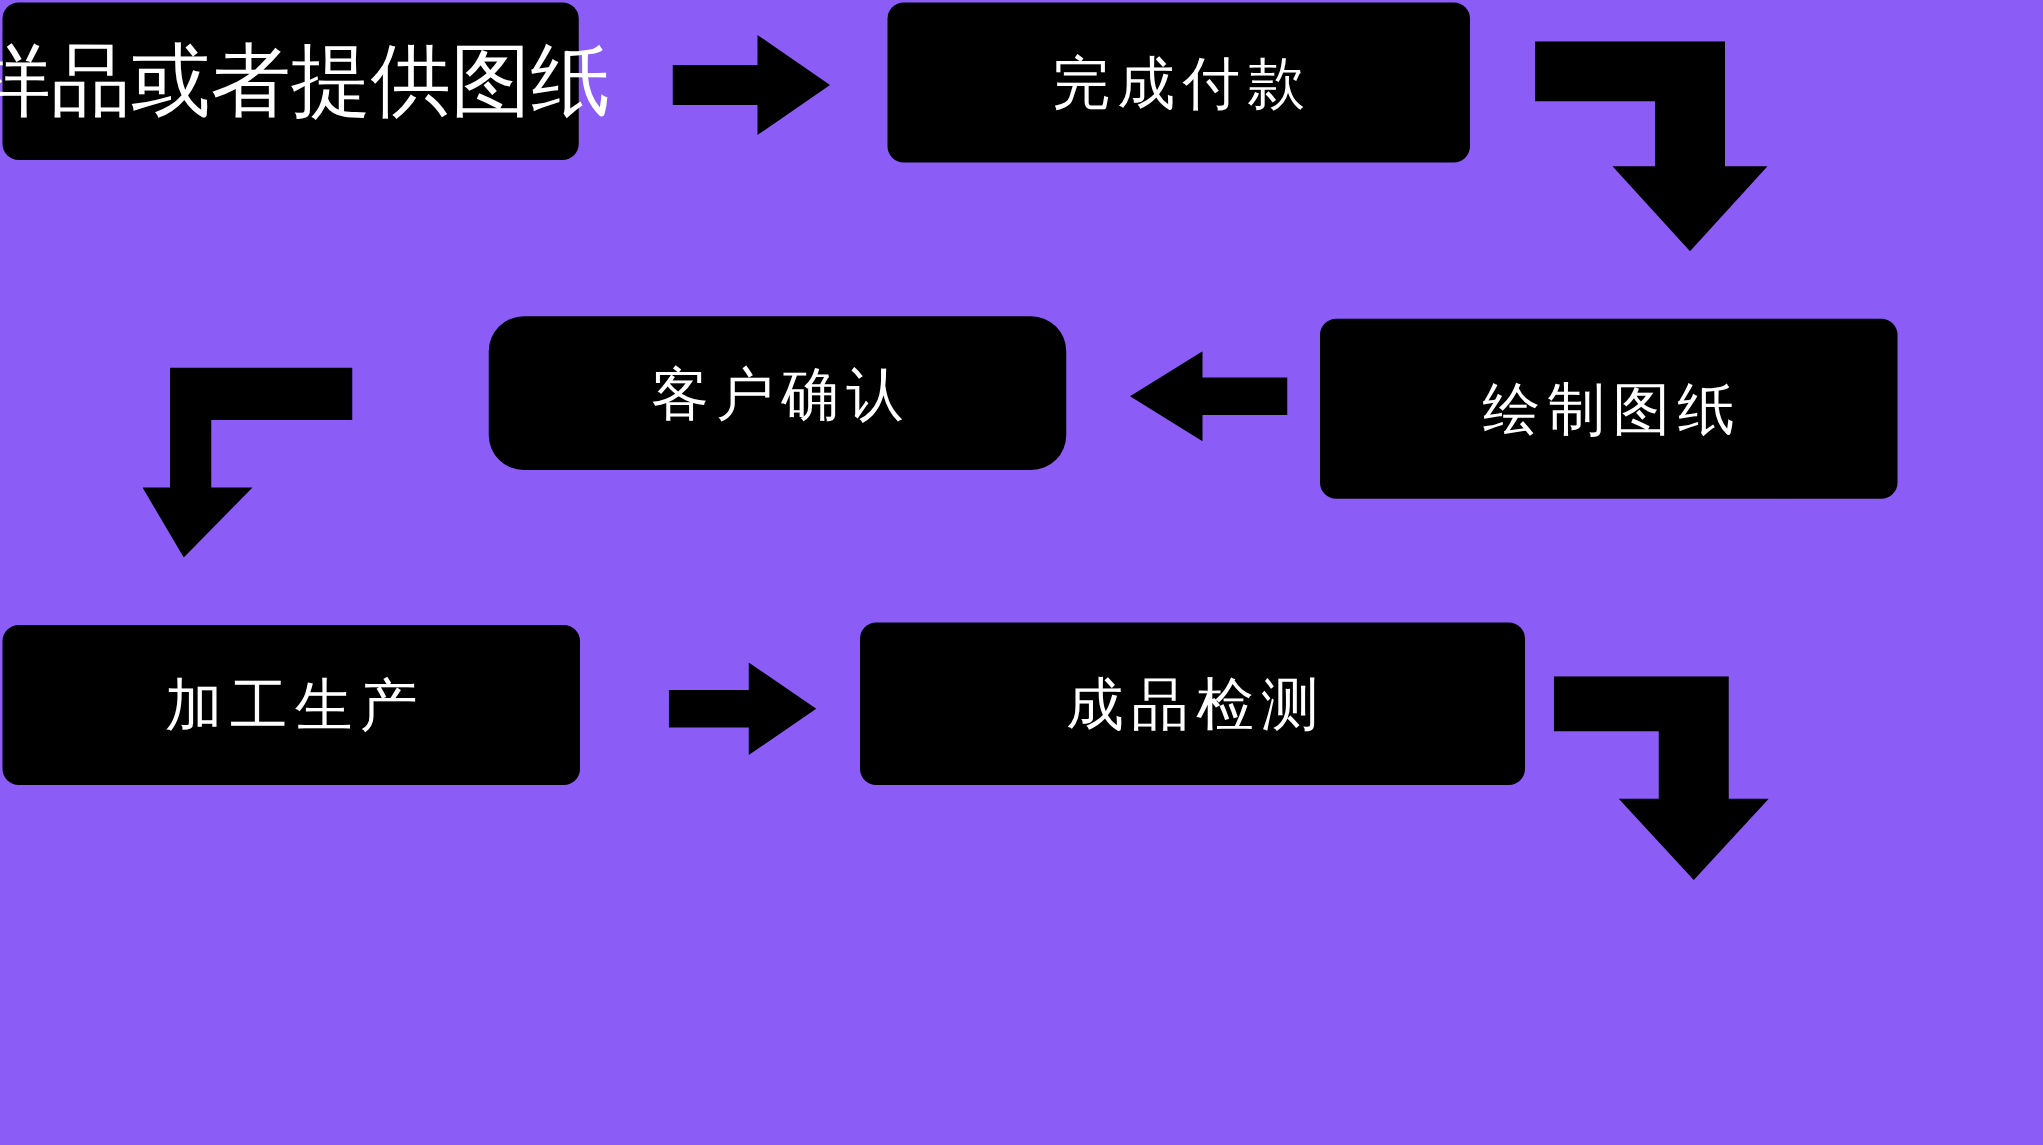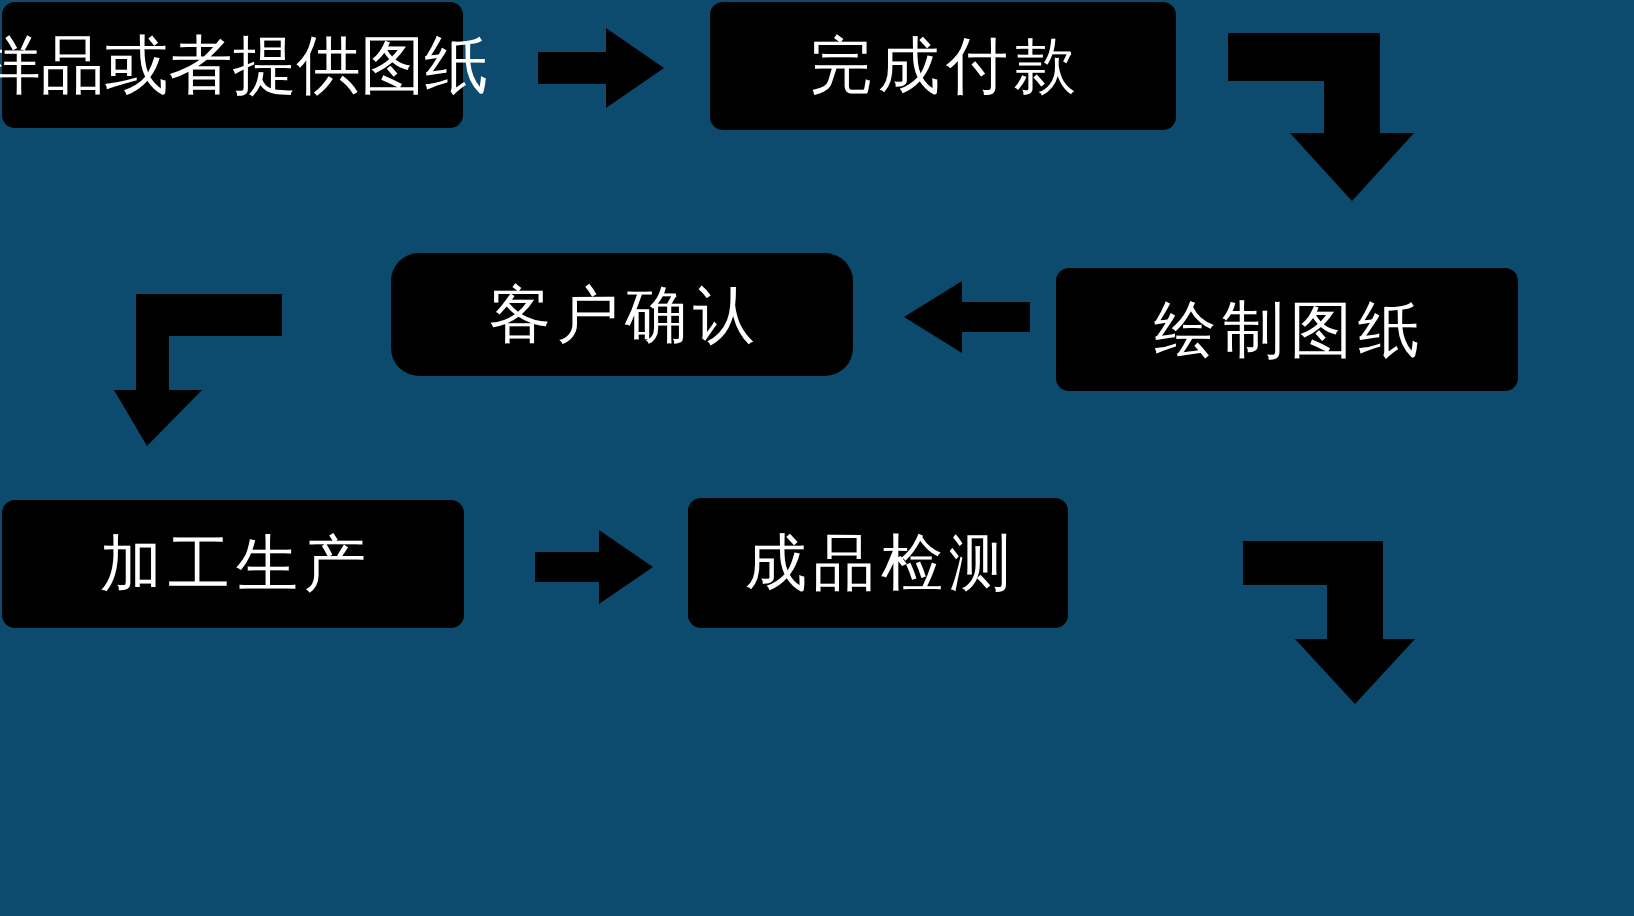--- a/index.html
+++ b/index.html
@@ -8,37 +8,37 @@
     padding: 0;
     background: #ffffff;
   }
   body {
     font-family: "DejaVu Sans", "Liberation Sans", sans-serif;
   }
   #canvas {
     position: relative;
     width: 1634px;
     height: 916px;
-    background: #0c4a6e;
+    background: #8b5cf6;
     overflow: hidden;
   }
   .node {
     position: absolute;
     background: #000000;
     border-radius: 13px;
     display: flex;
     align-items: center;
     justify-content: center;
     box-sizing: border-box;
   }
   .node-label {
     color: #ffffff;
     font-family: "DejaVu Sans", "Liberation Sans", sans-serif;
     font-weight: 400;
-    font-size: 62px;
+    font-size: 46px;
     line-height: 1;
     letter-spacing: 6px;
     text-indent: 6px;
     white-space: nowrap;
   }
   .node-label.tight {
     letter-spacing: 0px;
     text-indent: 0px;
   }
   .arrow {
@@ -78,41 +78,41 @@
   <div class="node" style="left:391px; top:253px; width:462px; height:123px;border-radius:28px;">
     <span class="node-label">客户确认</span>
   </div>
 
   <div class="arrow" style="left:904px; top:281px; width:126px; height:72px;">
     <svg viewBox="0 0 126 72" preserveAspectRatio="none">
       <polygon points="126,21 58,21 58,0 0,36 58,72 58,51 126,51" fill="#000000"></polygon>
     </svg>
   </div>
 
-  <div class="node" style="left:1056px; top:268px; width:462px; height:123px;">
+  <div class="node" style="left:1056px; top:255px; width:462px; height:144px;">
     <span class="node-label">绘制图纸</span>
   </div>
 
   <div class="arrow" style="left:114px; top:294px; width:168px; height:152px;">
     <svg viewBox="0 0 168 152" preserveAspectRatio="none">
       <polygon points="168,0 168,42 55,42 55,96 88,96 33,152 0,96 22,96 22,0" fill="#000000"></polygon>
     </svg>
   </div>
 
   <div class="node" style="left:2px; top:500px; width:462px; height:128px;">
     <span class="node-label">加工生产</span>
   </div>
 
   <div class="arrow" style="left:535px; top:530px; width:118px; height:74px;">
     <svg viewBox="0 0 118 74" preserveAspectRatio="none">
       <polygon points="0,22 64,22 64,0 118,37 64,74 64,52 0,52" fill="#000000"></polygon>
     </svg>
   </div>
 
-  <div class="node" style="left:688px; top:498px; width:380px; height:130px;">
+  <div class="node" style="left:688px; top:498px; width:532px; height:130px;">
     <span class="node-label">成品检测</span>
   </div>
 
   <div class="arrow" style="left:1243px; top:541px; width:172px; height:163px;">
     <svg viewBox="0 0 172 163" preserveAspectRatio="none">
       <polygon points="0,0 140,0 140,98 172,98 112,163 52,98 84,98 84,44 0,44" fill="#000000"></polygon>
     </svg>
   </div>
 
 

